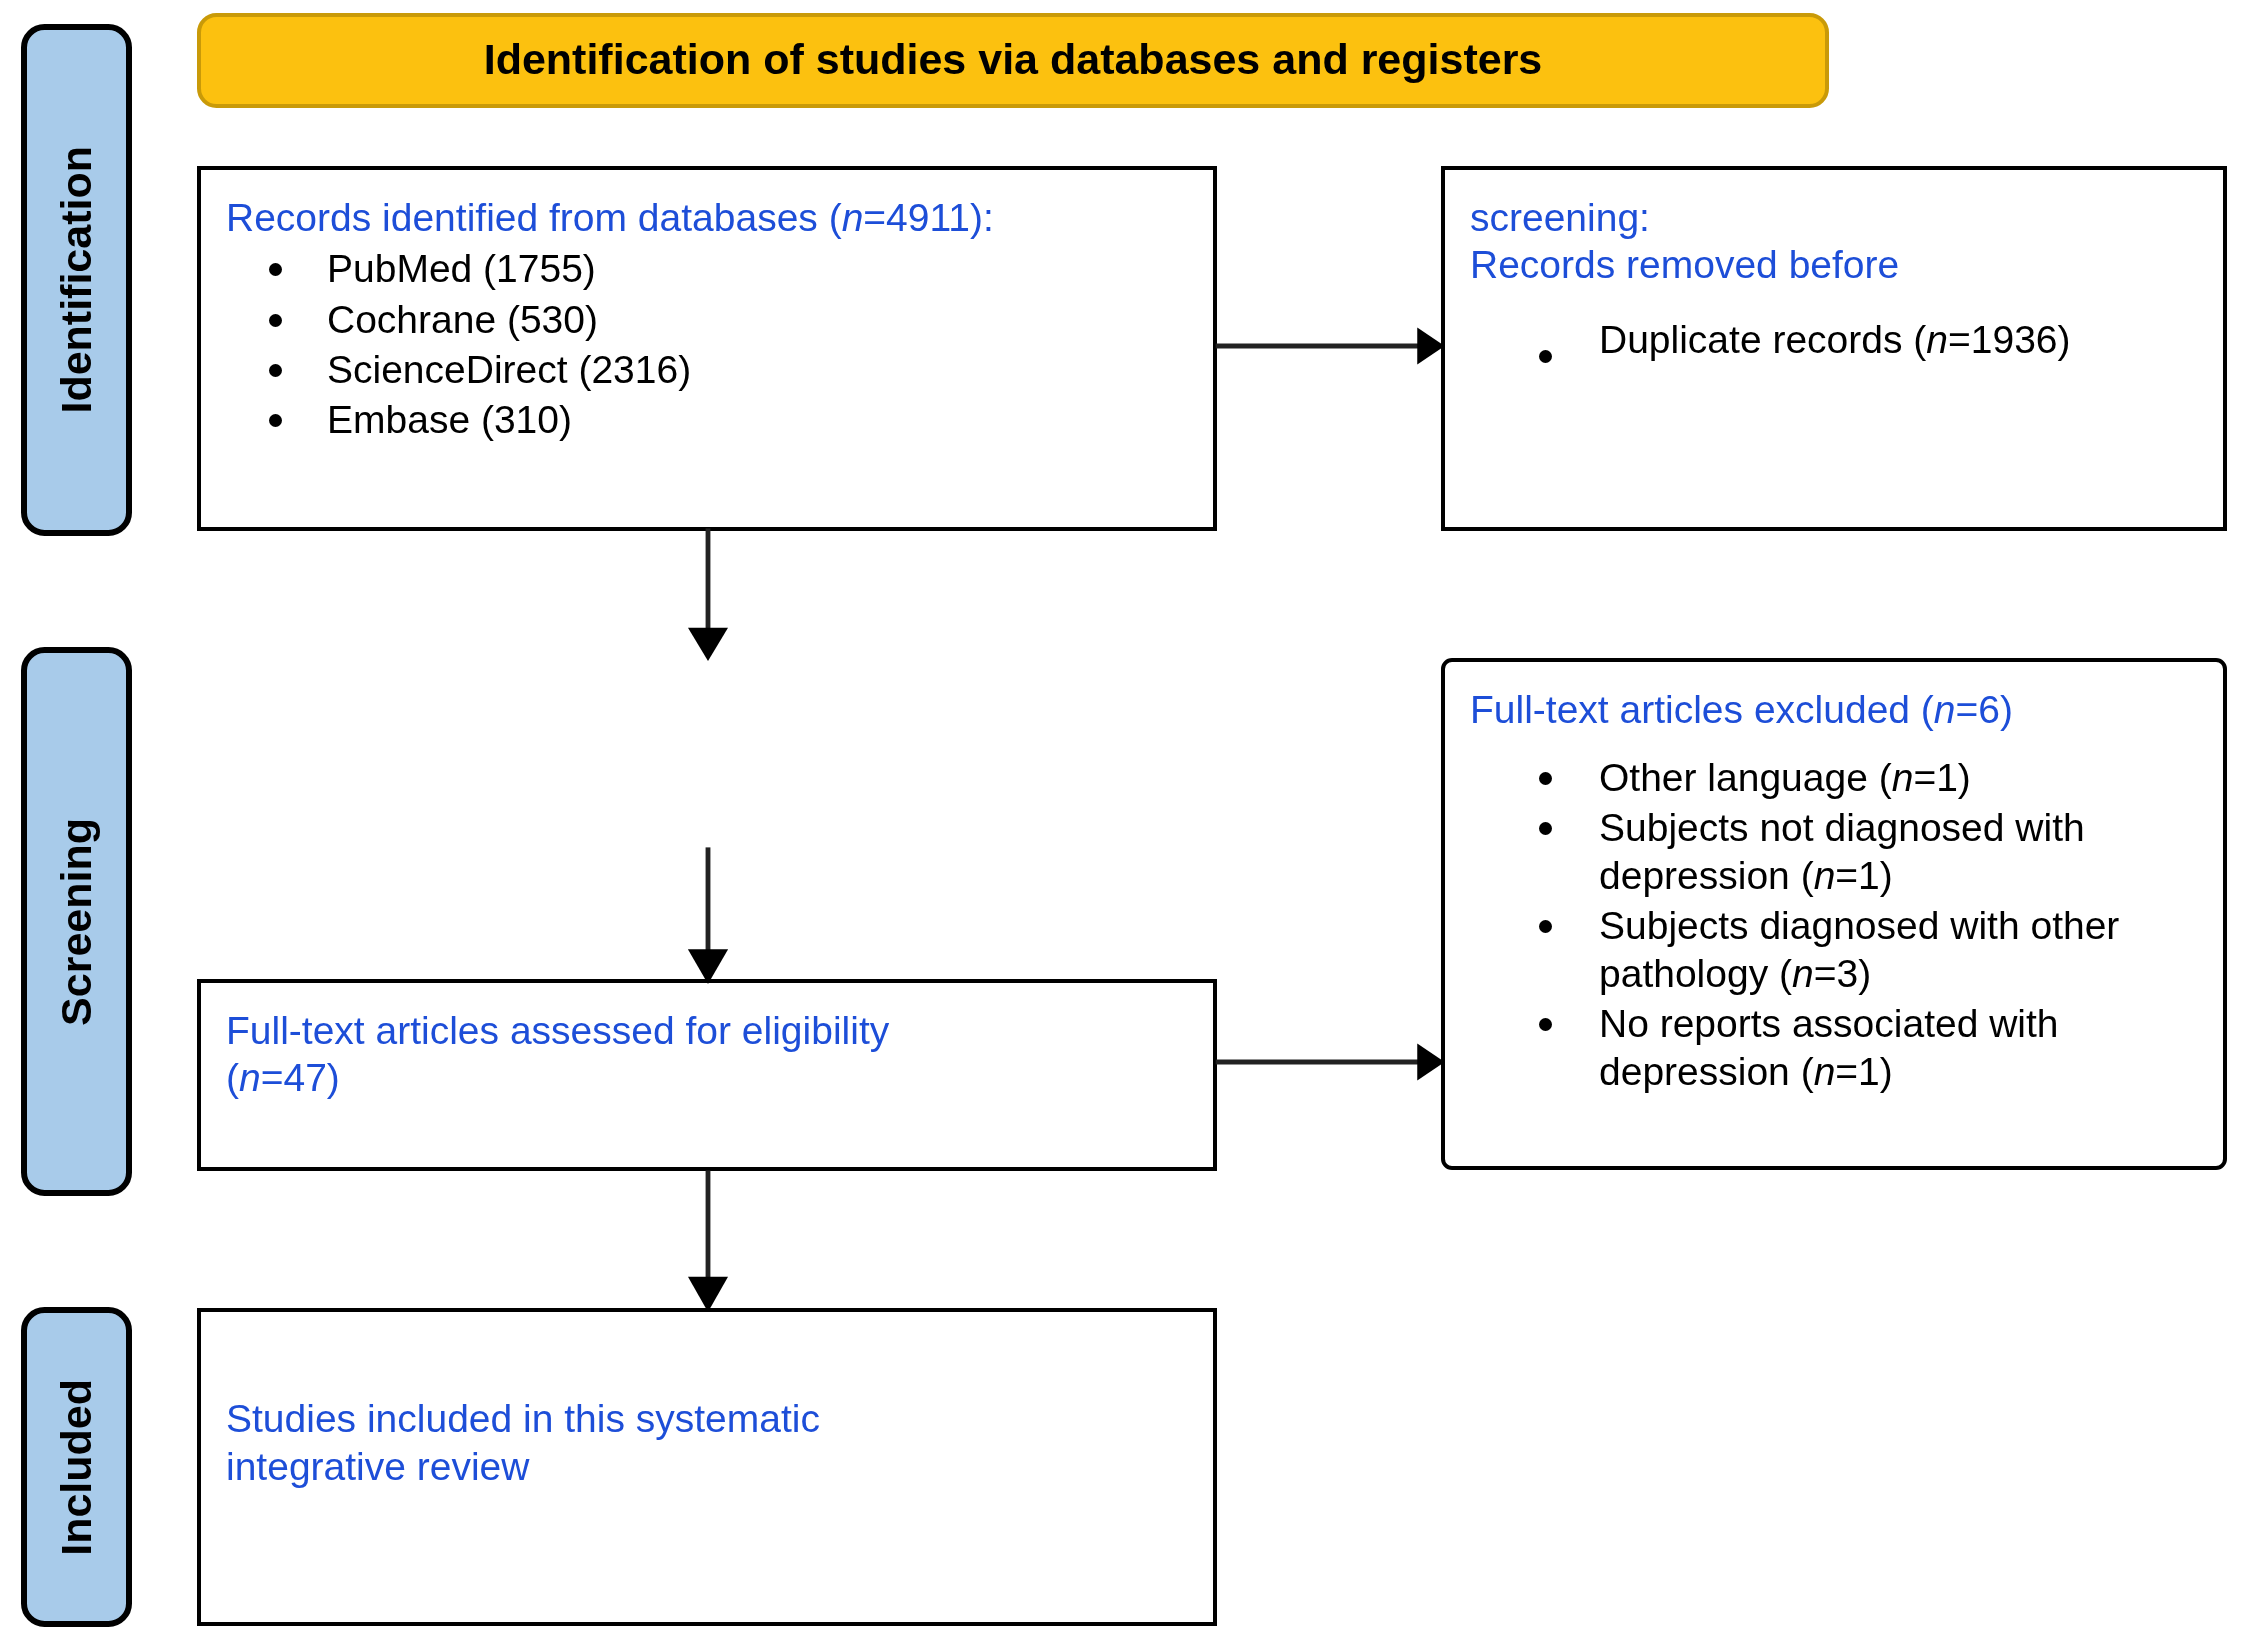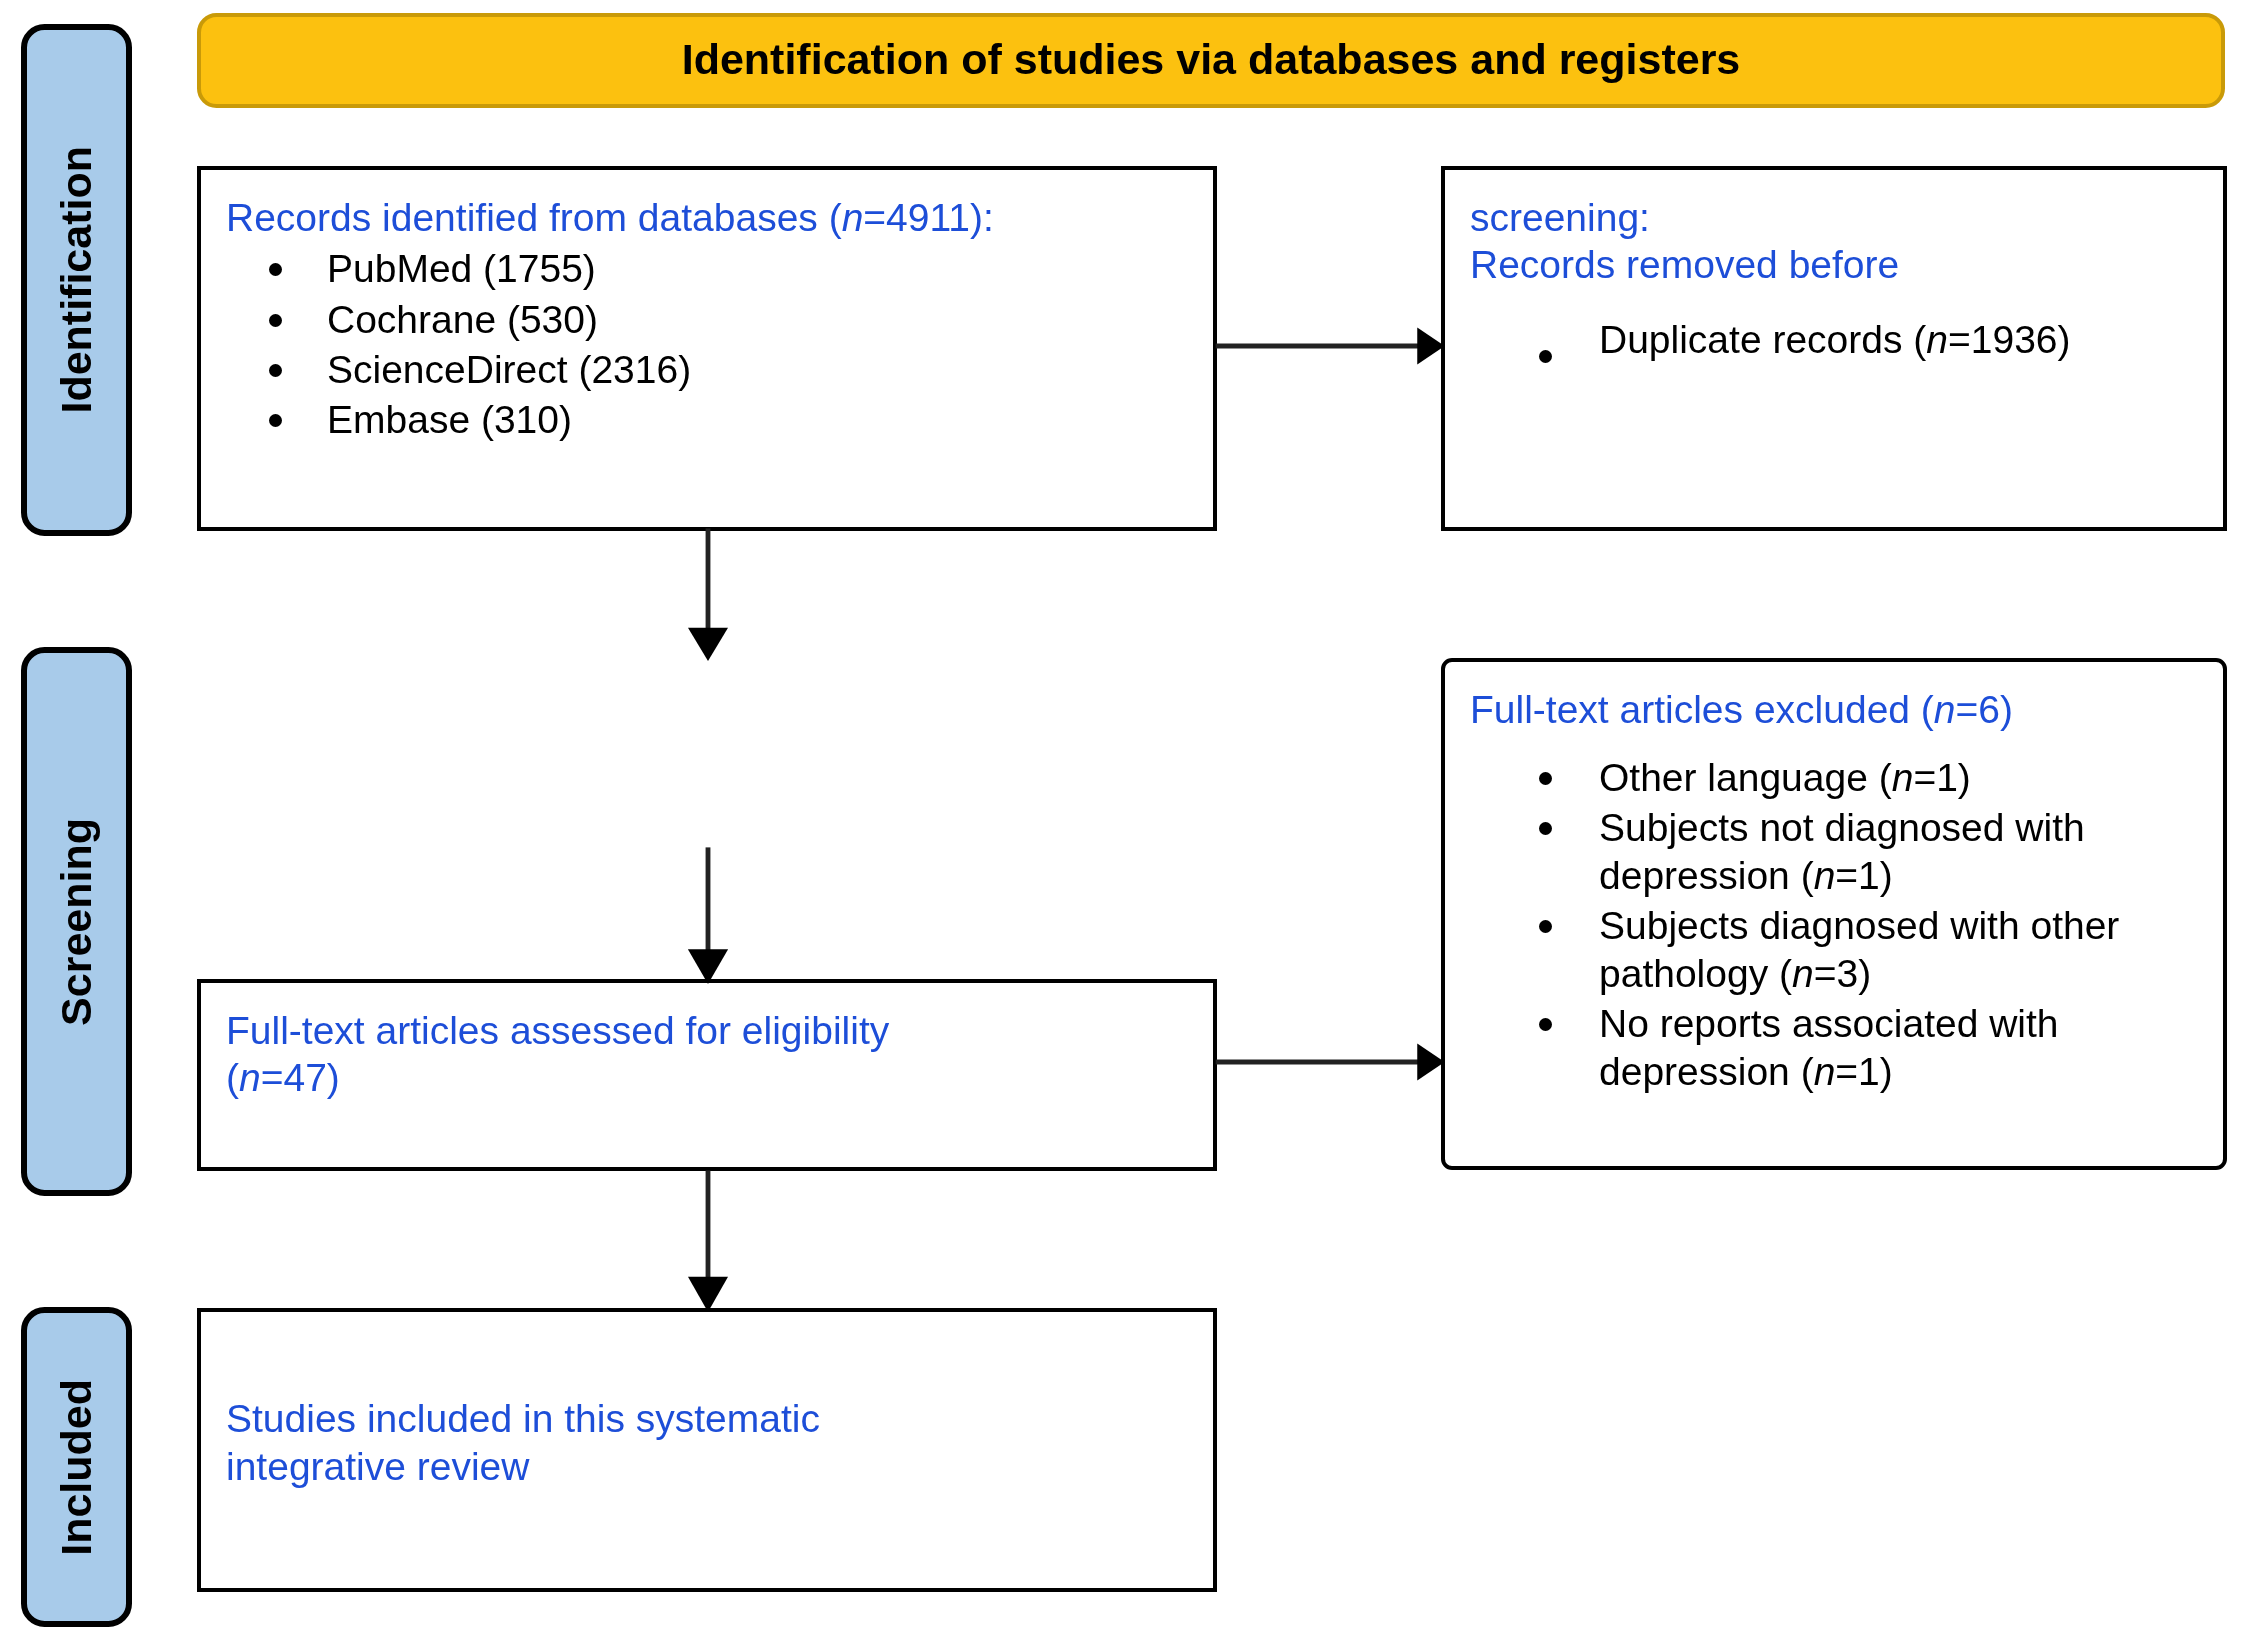--- a/index.html
+++ b/index.html
@@ -125,21 +125,21 @@
   </div>
 
   <div class="stage-bar" style="left:21px; top:647px; width:111px; height:549px;">
     <span class="stage-bar-label">Screening</span>
   </div>
 
   <div class="stage-bar" style="left:21px; top:1307px; width:111px; height:320px;">
     <span class="stage-bar-label">Included</span>
   </div>
 
-  <div class="banner" style="left:197px; top:12.5px; width:2028px; height:95px;">
+  <div class="banner" style="left:197px; top:12.5px; width:1632px; height:95px;">
     <span class="banner-title">Identification of studies via databases and registers</span>
   </div>
 
   <div class="node-box" style="left:197px; top:166px; width:1020px; height:365px;">
     <div class="node-text">
       Records identified from databases (<em class="n-italic">n</em>=4911):
     </div>
     <ul class="node-list">
       <li>
         <span class="bullet-dot"></span>
@@ -199,21 +199,21 @@
     </ul>
   </div>
 
   <div class="node-box" style="left:197px; top:979px; width:1020px; height:192px;">
     <div class="node-text">
       <span class="sub">Full-text articles assessed for eligibility</span>
       <span class="sub">(<em class="n-italic">n</em>=47)</span>
     </div>
   </div>
 
-  <div class="node-box" style="left:197px; top:1308px; width:1020px; height:284px; padding-top:83px;">
+  <div class="node-box" style="left:197px; top:1308px; width:1020px; height:318px; padding-top:83px;">
     <div class="node-text">
       <span class="sub">Studies included in this systematic</span>
       <span class="sub">integrative review</span>
     </div>
   </div>
 
   <div class="connector" style="left:1213px; top:322px; width:233px; height:48px;">
     <svg width="233" height="48" viewBox="0 0 336 70">
       <line x1="2" y1="35" x2="300" y2="35" stroke="#222222" stroke-width="7"></line>
       <polygon points="296,8 336,35 296,62" fill="#000000"></polygon>

